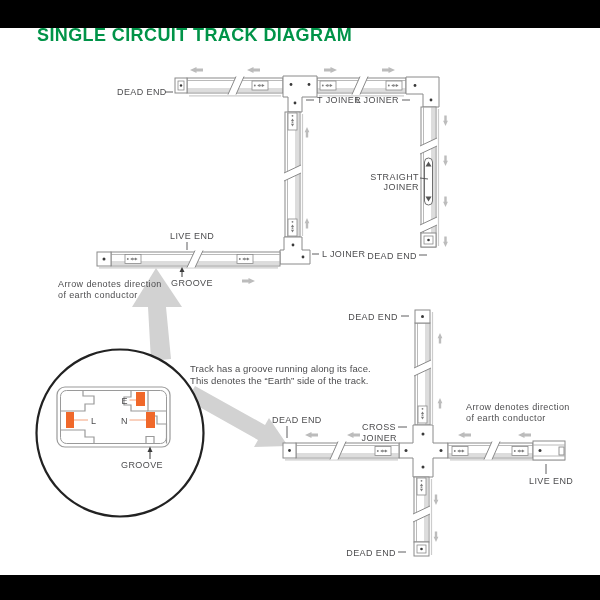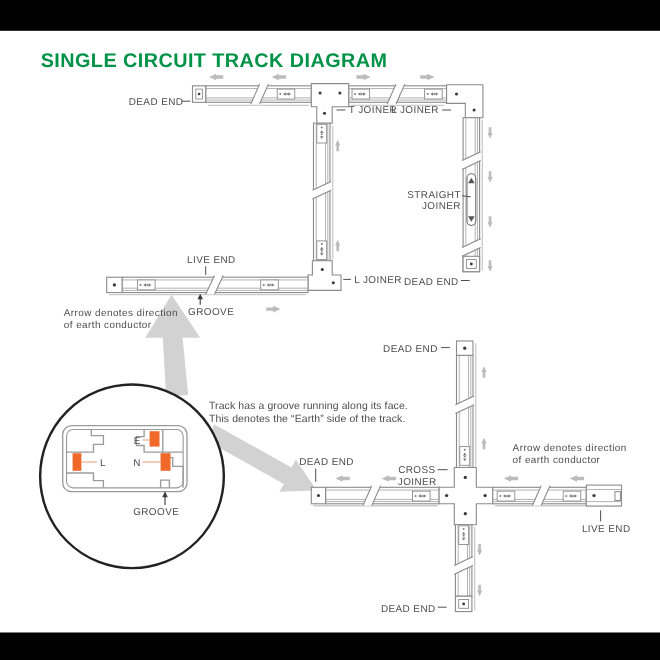--- a/index.html
+++ b/index.html
@@ -1,21 +1,21 @@
 <!DOCTYPE html>
 <html><head>
 <meta charset="utf-8">
 <style>
   html,body{margin:0;padding:0;background:#fff;}
   .stage{position:relative;width:600px;height:600px;background:#ffffff;overflow:hidden;
          font-family:"Liberation Sans",sans-serif;}
   .letterbox{position:absolute;left:0;width:600px;background:#000;}
   .letterbox.top{top:0;height:28px;}
   .letterbox.bottom{top:575px;height:25px;}
-  .title{position:absolute;left:37px;top:45px;font-size:18px;font-weight:bold;
+  .title{position:absolute;left:37px;top:25px;font-size:18px;font-weight:bold;
          color:#009348;letter-spacing:0.4px;white-space:nowrap;}
   svg{position:absolute;left:0;top:0;}
   text{font-family:"Liberation Sans",sans-serif;fill:#4d4d4f;}
   .lbl{font-size:9px;letter-spacing:0.4px;}
   .note{font-size:9.5px;letter-spacing:0.1px;}
   .trk{fill:#ffffff;stroke:#8a8a8a;stroke-width:1;}
   .tln{stroke:#a8a8a8;stroke-width:0.8;}
   .blk{fill:#ffffff;stroke:#8a8a8a;stroke-width:1;}
   .shadow{stroke:#cccccc;stroke-width:1.2;}
   .leader{stroke:#4d4d4f;stroke-width:0.9;}

